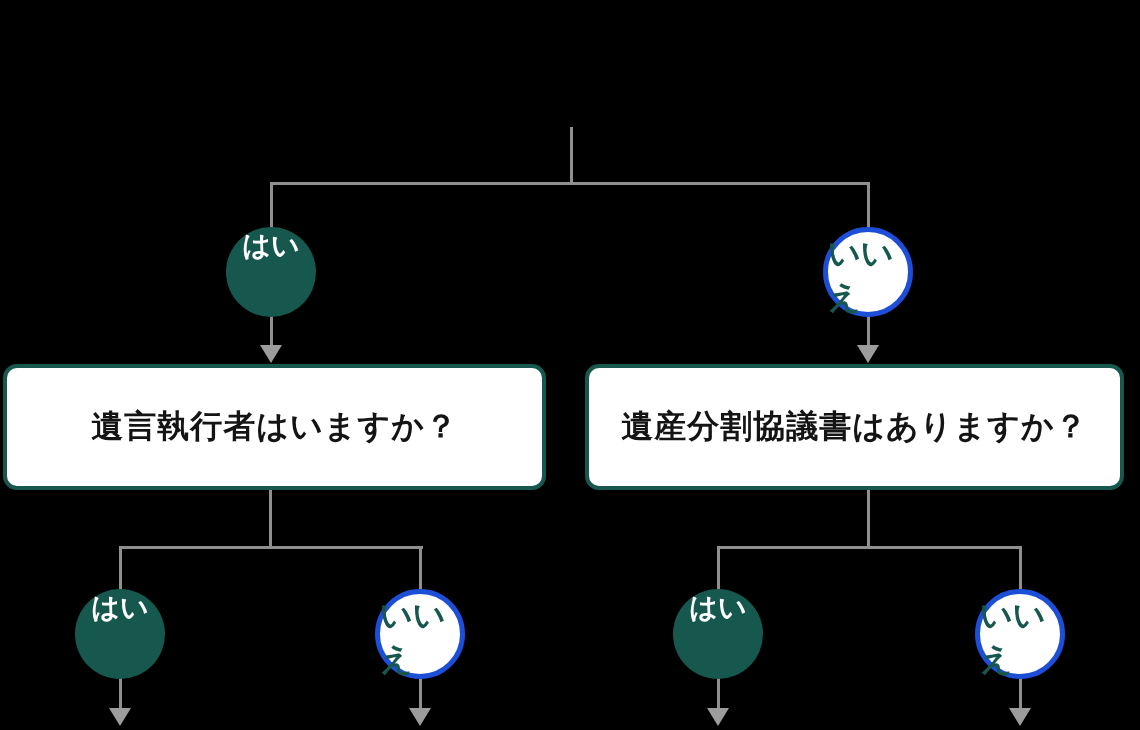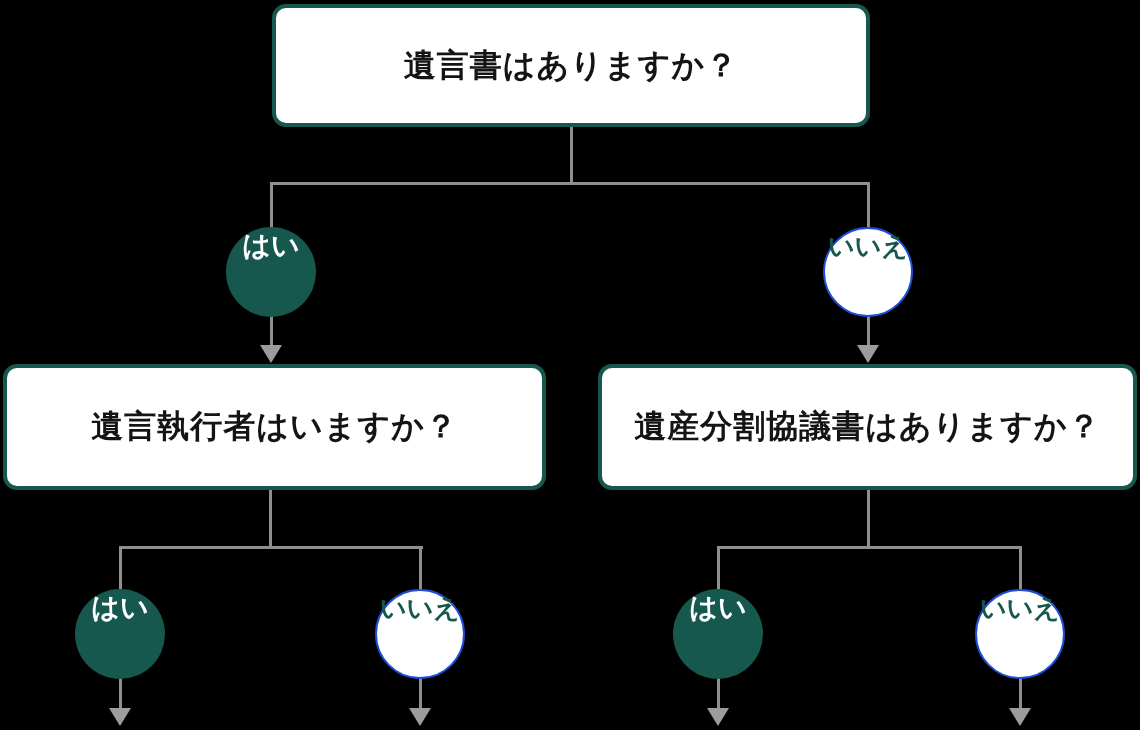--- a/index.html
+++ b/index.html
@@ -53,23 +53,23 @@
     justify-content: center;
     font-weight: bold;
   }
   .answer.yes {
     background: #16584e;
     color: #ffffff;
     font-size: 28px;
   }
   .answer.no {
     background: #ffffff;
-    border: 2px solid #1d4ed8;
+    border: 5px solid #1d4ed8;
     color: #16584e;
-    font-size: 26px;
+    font-size: 32px;
   }
 </style>
 </head>
 <body>
 
 <div id="stage">
 
   <div class="line" style="left:570px; top:127px; width:3px; height:56px;"></div>
   <div class="line" style="left:271px; top:182px; width:599px; height:3px;"></div>
   <div class="line" style="left:270px; top:182px; width:3px; height:52px;"></div>
@@ -92,27 +92,24 @@
 
   <div class="line" style="left:119px; top:677px; width:3px; height:33px;"></div>
   <div class="arrowhead" style="left:109px; top:708px;"></div>
   <div class="line" style="left:419px; top:677px; width:3px; height:33px;"></div>
   <div class="arrowhead" style="left:409px; top:708px;"></div>
   <div class="line" style="left:717px; top:677px; width:3px; height:33px;"></div>
   <div class="arrowhead" style="left:707px; top:708px;"></div>
   <div class="line" style="left:1019px; top:677px; width:3px; height:33px;"></div>
   <div class="arrowhead" style="left:1009px; top:708px;"></div>
 
-  <div class="qbox" style="left:272px; top:4px; width:598px; height:123px;">
-    <span>遺言書はありますか？</span>
-  </div>
   <div class="qbox" style="left:3px; top:364px; width:543px; height:126px;">
     <span>遺言執行者はいますか？</span>
   </div>
-  <div class="qbox" style="left:598px; top:364px; width:539px; height:126px;">
+  <div class="qbox" style="left:585px; top:364px; width:539px; height:126px;">
     <span>遺産分割協議書はありますか？</span>
   </div>
 
   <div class="answer yes" style="left:226px; top:227px;">
     <span>はい</span>
   </div>
   <div class="answer no" style="left:823px; top:227px;">
     <span>いいえ</span>
   </div>
 

